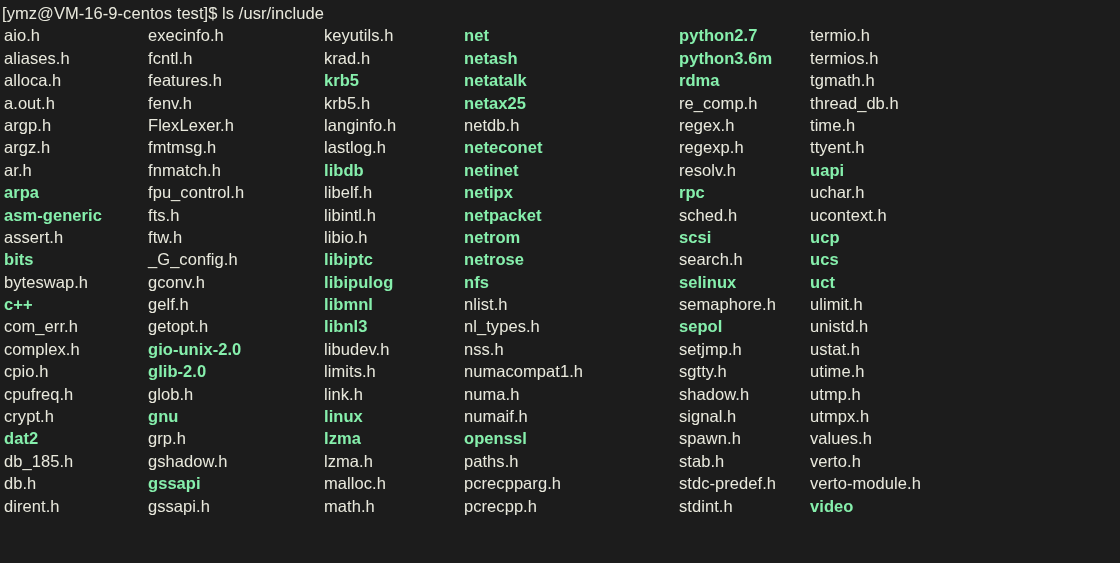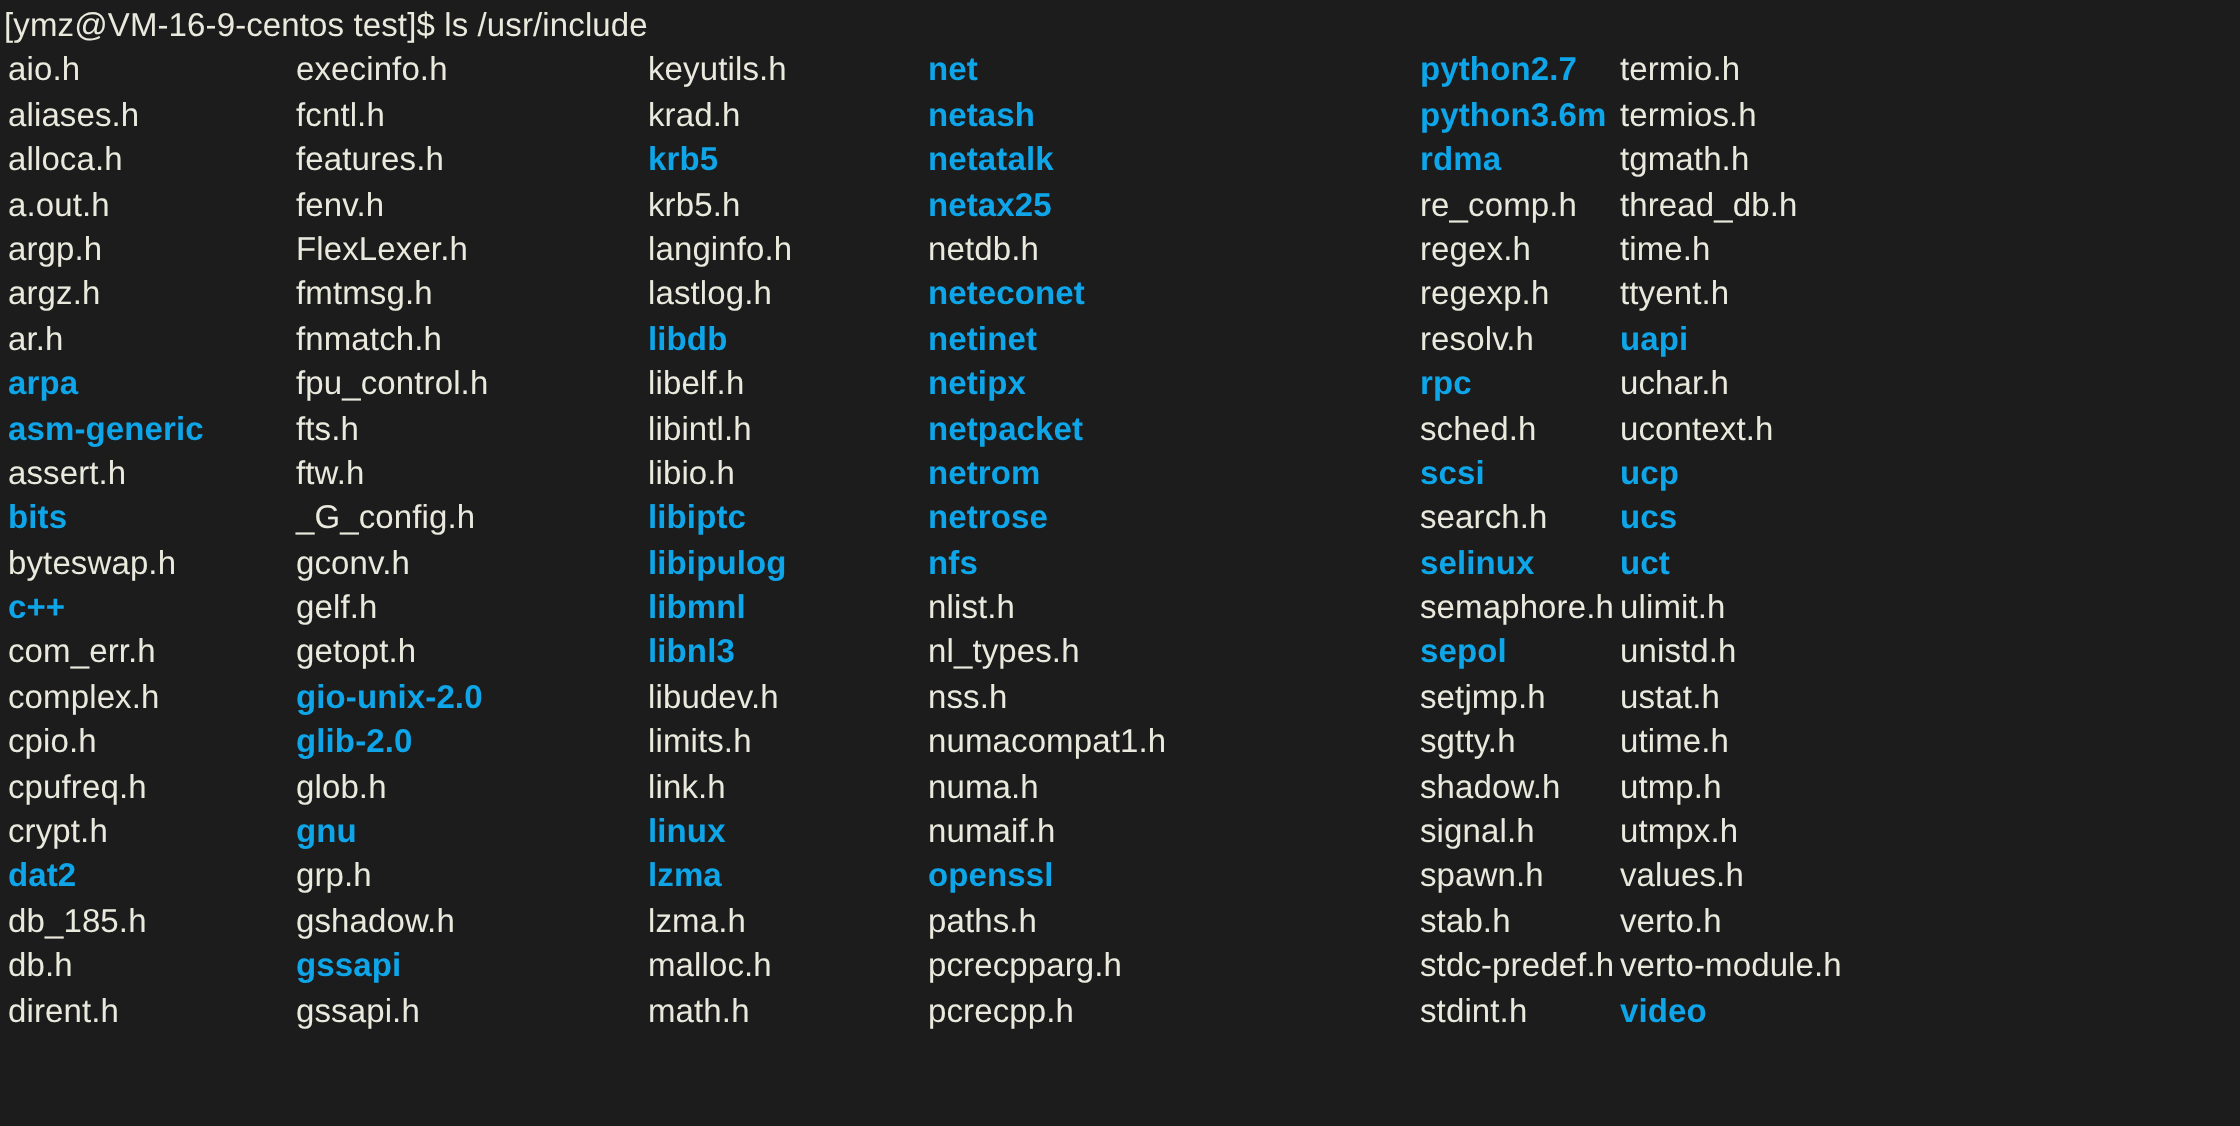--- a/index.html
+++ b/index.html
@@ -38,25 +38,25 @@
   .cell {
     position: absolute;
     top: 0;
     white-space: pre;
     letter-spacing: 0.06px;
   }
   .c0 { left: 2px; }
   .c1 { left: 146px; }
   .c2 { left: 322px; }
   .c3 { left: 462px; }
-  .c4 { left: 708px; }
+  .c4 { left: 677px; }
   .c5 { left: 808px; }
 
   .file { color: #e9e9dd; font-weight: normal; }
-  .dir  { color: #0ea5e9; font-weight: bold; text-align: center; }
+  .dir  { color: #86efac; font-weight: bold; text-align: center; }
 </style>
 </head>
 <body>
 
 <div id="terminal">
 
   <div class="prompt-line"><span class="seg">[ymz@VM-16-9-centos test]$ </span><span class="seg">ls /usr/include</span></div>
 
   <div class="listing" id="listing">
       <div class="row"><span class="cell c0 file">aio.h</span><span class="cell c1 file">execinfo.h</span><span class="cell c2 file">keyutils.h</span><span class="cell c3 dir">net</span><span class="cell c4 dir">python2.7</span><span class="cell c5 file">termio.h</span></div>

